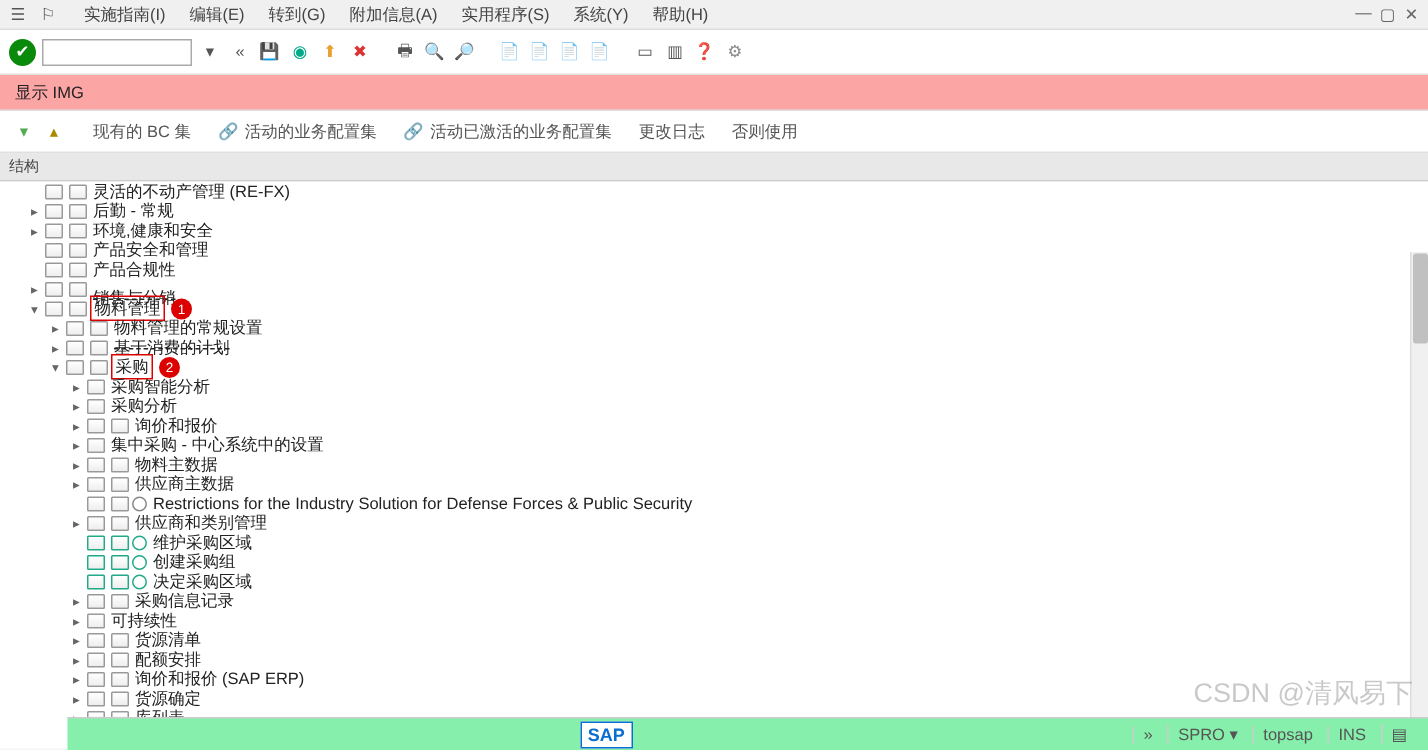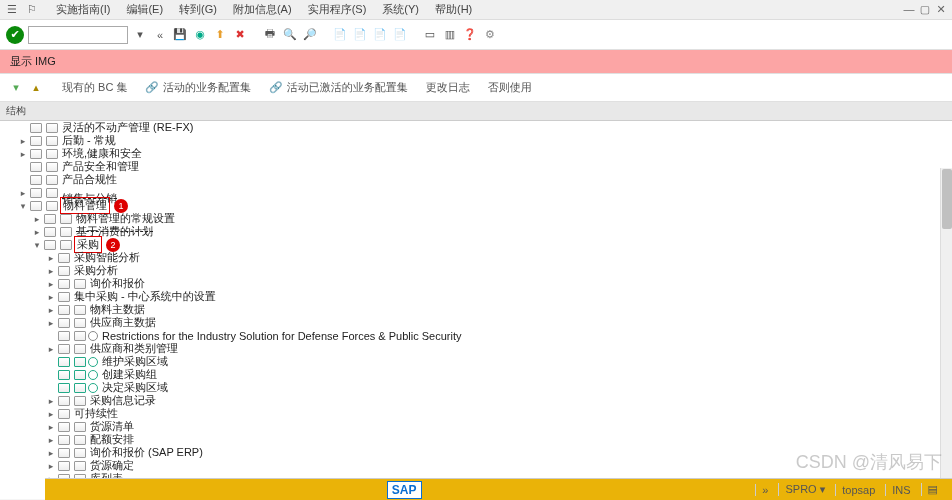--- a/index.html
+++ b/index.html
@@ -22,21 +22,21 @@
     .tree { background: #fff; overflow-y: auto; height: 378px; }
     .tree-row { display: flex; align-items: center; height: 13px; padding-right: 6px; white-space: nowrap; }
     .expander { width: 10px; text-align: center; color: #666; font-size: 9px; cursor: pointer; }
     .doc-icon { width: 12px; height: 10px; margin: 0 2px; border: 1px solid #999; background: linear-gradient(#fff,#eee); border-radius: 1px; }
     .doc-icon.green { border-color: #2a8; }
     .clock-icon { width: 10px; height: 10px; border: 1px solid #888; border-radius: 50%; margin-right: 2px; position: relative; }
     .clock-icon.green { border-color: #2a8; }
     .label { padding-left: 2px; color: #222; }
     .highlight-red { border: 1px solid #d00; padding: 0 2px; }
     .badge { width: 14px; height: 14px; border-radius: 50%; background: #d00; color: #fff; display: inline-flex; align-items: center; justify-content: center; font-size: 9px; margin-left: 4px; }
-    .statusbar { position: absolute; bottom: 0; left: 0; right: 0; height: 22px; background: #eab308; border-top: 1px solid #ccc; display: flex; align-items: center; padding: 0 8px; margin-left: 45px; }
+    .statusbar { position: absolute; bottom: 0; left: 0; right: 0; height: 22px; background: #86efac; border-top: 1px solid #ccc; display: flex; align-items: center; padding: 0 8px; margin-left: 45px; }
     .sap-logo { color: #0a6ed1; font-weight: bold; font-size: 12px; background:#fff; padding:1px 4px; border:1px solid #0a6ed1;}
     .status-center { flex: 1; display: flex; justify-content: center; }
     .status-right { display: flex; gap: 4px; color: #555; align-items: center; }
     .status-seg { padding: 0 6px; border-left: 1px solid #ccc; }
     .watermark { position: absolute; right: 10px; bottom: 26px; color: rgba(100,100,100,0.35); font-size: 18px; }
     .scrollbar-stub { position:absolute; right:0; top:168px; width:12px; height:310px; background:#f0f0f0; border-left:1px solid #ddd;}
     .scrollbar-thumb { width:10px; height:60px; background:#c0c0c0; margin:1px auto; border-radius:2px;}
     .ic-back{color:#e8a030}.ic-cancel{color:#d33}.ic-save{color:#0a8}.ic-page{color:#bbb}.ic-gear{color:#888}
     .ic-help{color:#e8a030}.ic-find{color:#58c}
   </style>

